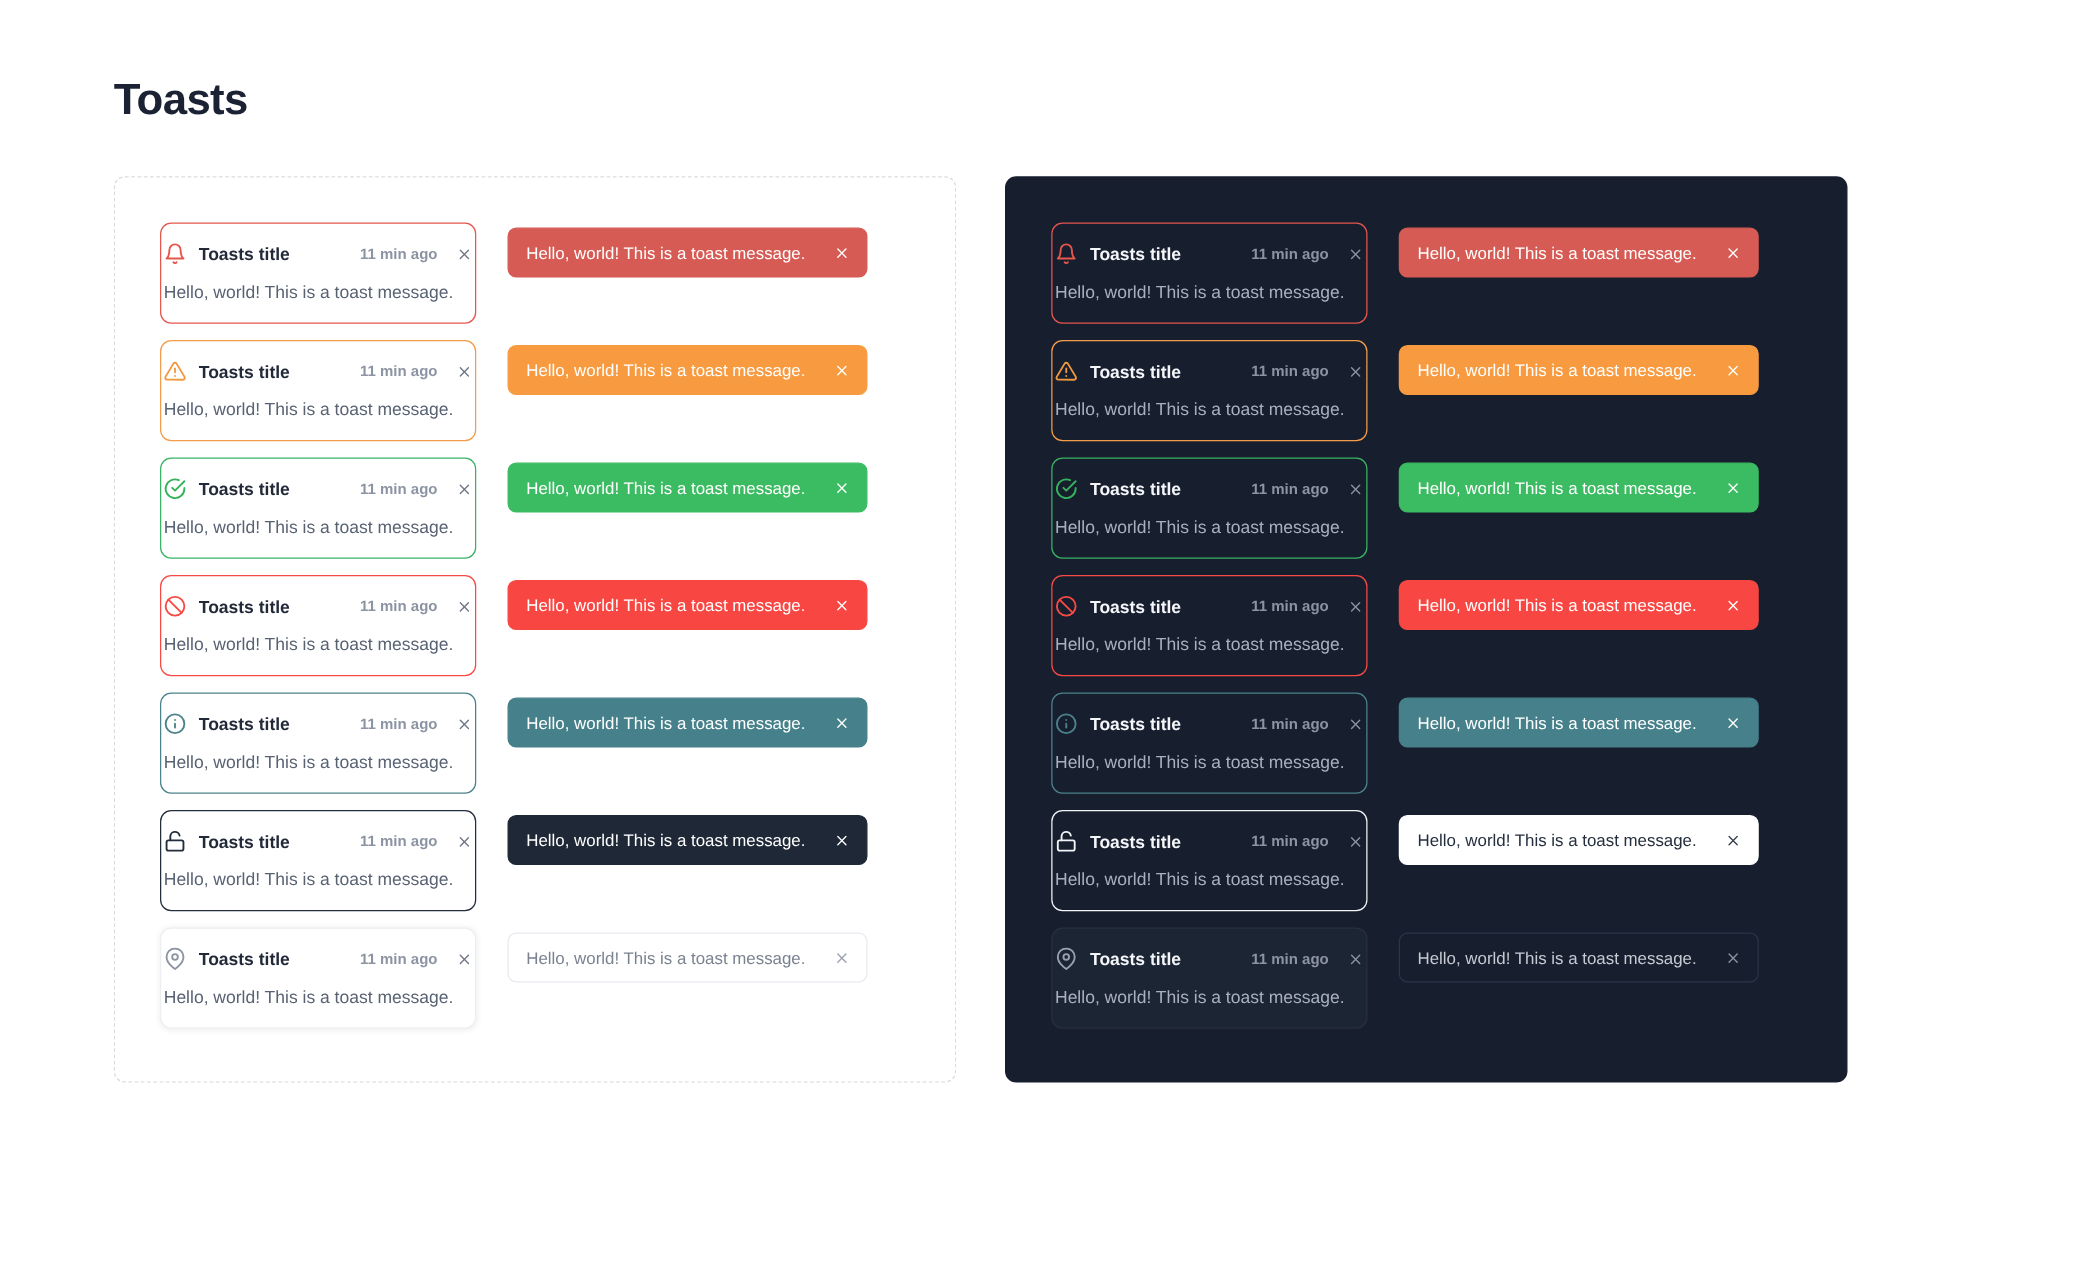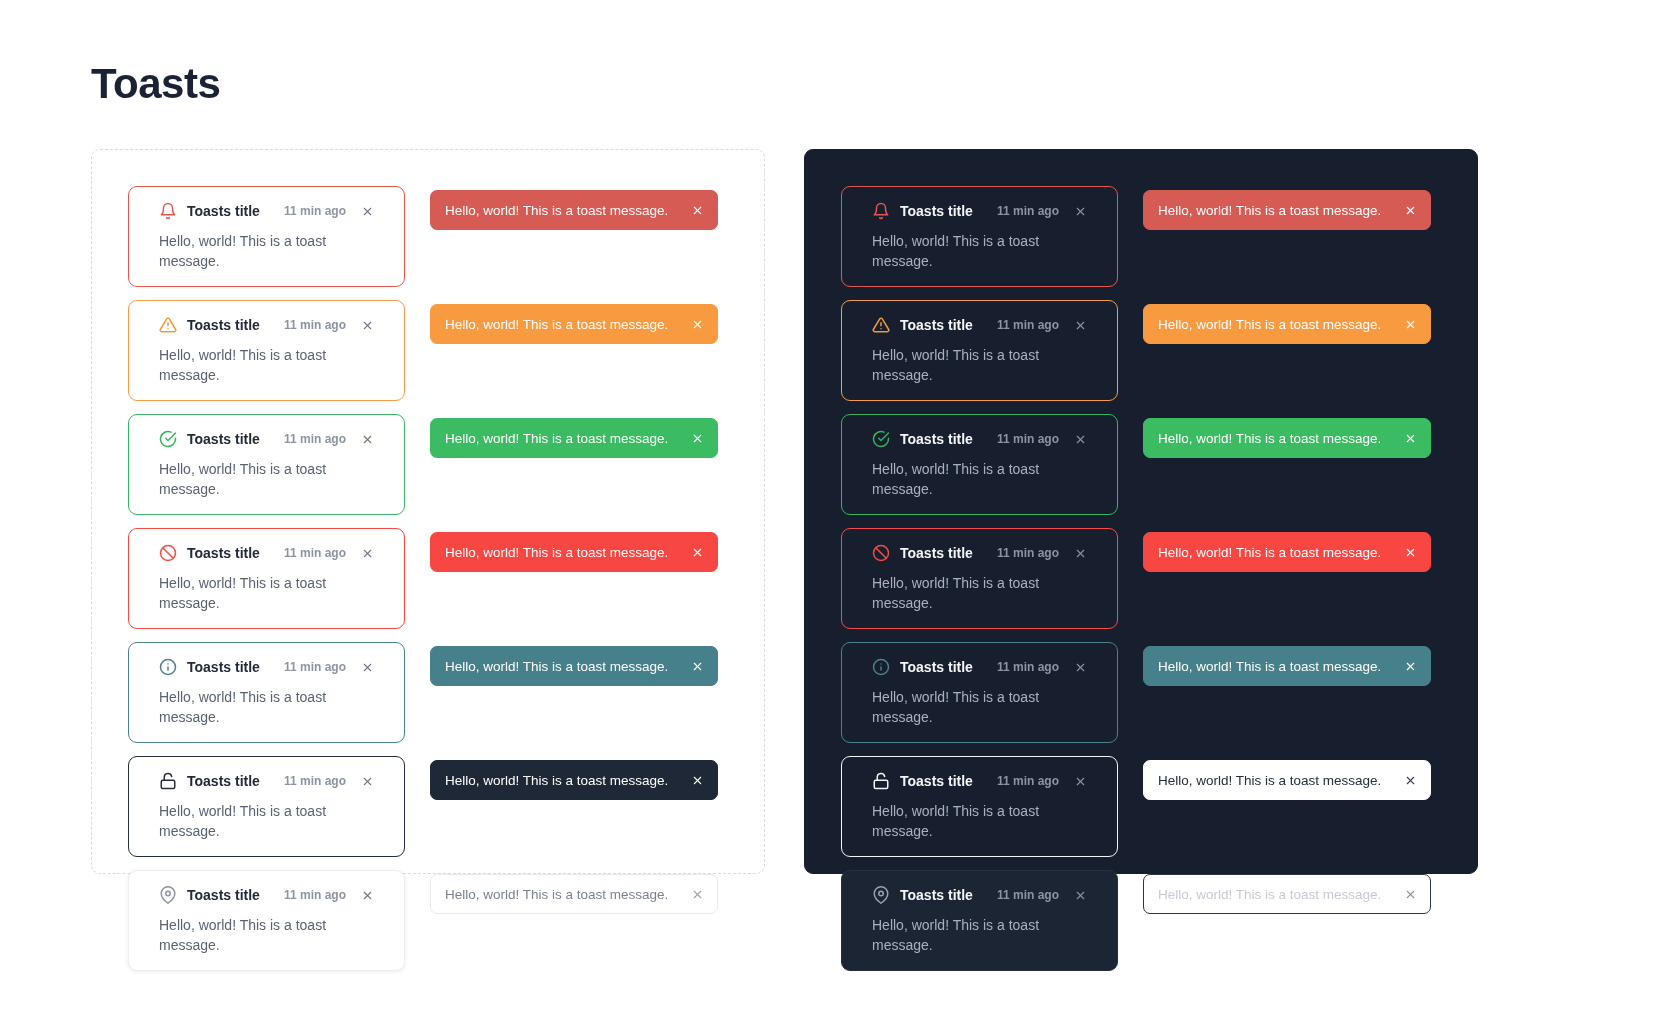--- a/index.html
+++ b/index.html
@@ -1,28 +1,28 @@
 <!DOCTYPE html>
 <html><head>
 <meta charset="utf-8">
 <style>
   html,body{margin:0;padding:0;background:#ffffff;}
   body{width:1672px;height:1022px;font-family:"Liberation Sans","DejaVu Sans",sans-serif;box-sizing:border-box;overflow:hidden;}
   .page{padding:60px 91px 0;}
-  h1.page-title{margin:0 0 41px;font-size:42px;font-weight:700;color:#1b2234;letter-spacing:-0.5px;}
+  h1.page-title{margin:0 0 41px;font-size:35px;font-weight:700;color:#1b2234;letter-spacing:-0.5px;}
   .panels{display:flex;gap:39px;align-items:flex-start;}
   .panel{width:674px;height:725px;box-sizing:border-box;border-radius:9px;padding:36px;}
   .panel.light{background:#ffffff;border:1.5px dashed #d7dade;
     --card-bg:#ffffff;--title:#222939;--time:#8c94a3;--msg:#596273;--close:#6e7684;}
   .panel.dark{background:#171e2e;border:1.5px solid #171e2e;
     --card-bg:transparent;--title:#f4f6f9;--time:#8c94a3;--msg:#a9b1bf;--close:#8c94a3;}
   .trow{display:flex;gap:25px;align-items:flex-start;margin-bottom:13px;}
   .trow:last-child{margin-bottom:0;}
-  .toast-card{width:277px;box-sizing:border-box;background:var(--card-bg);
-    border:1px solid var(--card-border);border-radius:9px;padding:14px 30px 15px;}
+  .toast-card{width:253px;box-sizing:border-box;background:var(--card-bg);
+    border:1px solid var(--card-border);border-radius:9px;padding:14px 2px 15px;}
   .toast-card.shadowed{box-shadow:0 1px 5px rgba(23,30,46,0.08);}
   .head{display:flex;align-items:center;gap:10px;height:20px;}
   .icon{display:flex;align-items:center;color:var(--icon);flex:0 0 auto;}
   .t-title{flex:1;font-size:14px;font-weight:700;color:var(--title);white-space:nowrap;}
   .t-time{font-size:12px;color:var(--time);white-space:nowrap;font-weight:bold;}
   .close{background:none;border:0;padding:0;margin-left:5px;display:flex;align-items:center;
     color:var(--close);cursor:pointer;}
   .msg{margin:10px 0 0;font-size:14px;line-height:20px;color:var(--msg);}
   .toast-simple{width:288px;height:40px;box-sizing:border-box;margin-top:4px;border-radius:7px;
     display:flex;align-items:center;padding:0 13px 0 14px;background:var(--sbg);

